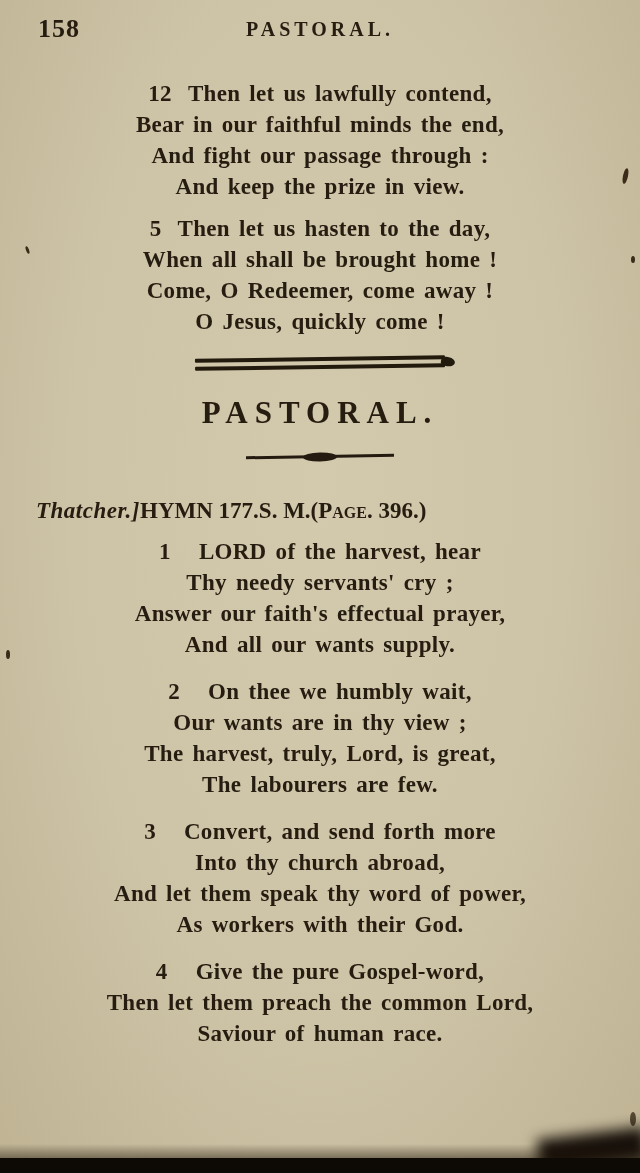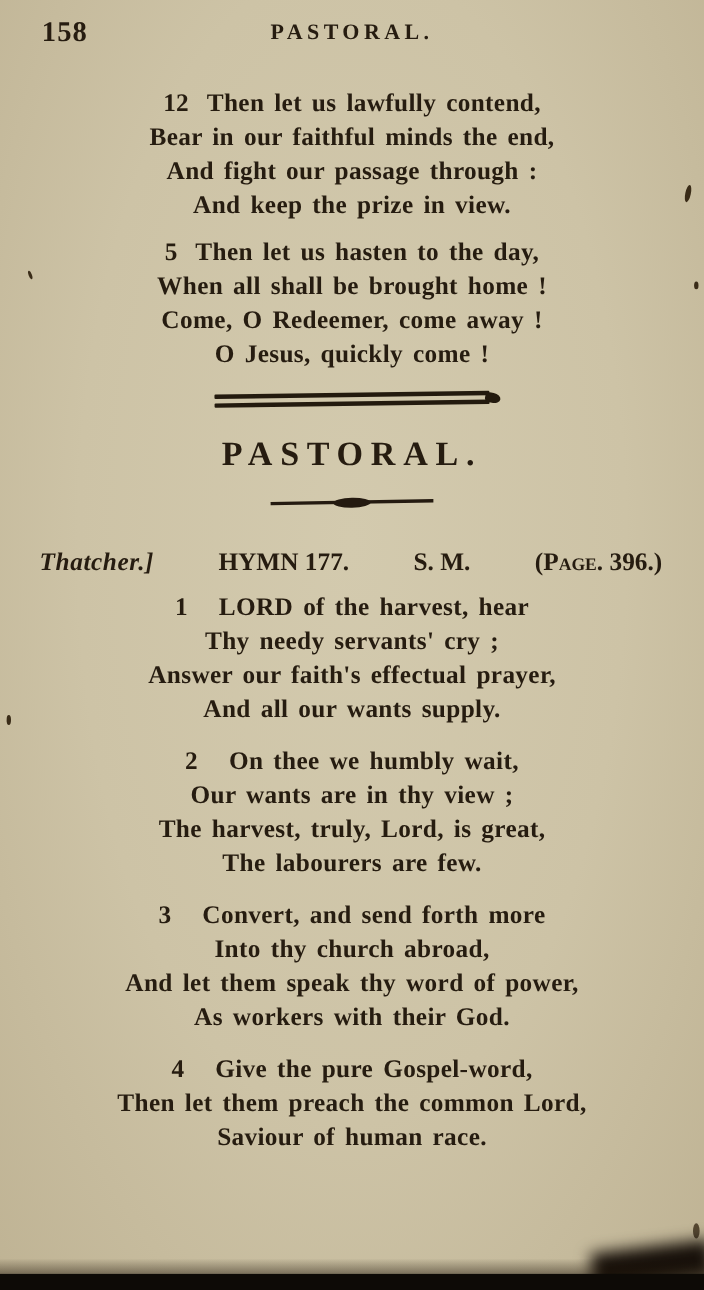--- a/index.html
+++ b/index.html
@@ -69,21 +69,21 @@
   }
   .ornament::before {
     content:""; position:absolute; left:50%; top:50%;
     width:34px; height:9px; background:#241a10;
     border-radius:50%;
     transform:translate(-50%,-50%);
   }
   
   .hymn-header {
     margin-top:40px;
-    display:flex; align-items:baseline; justify-content:space-between;
+    display:flex; align-items:baseline; justify-content:flex-start;
     font-size:23px; font-weight:700;
     padding-right:2px;
   }
   .attr { font-style:italic; font-weight:700; letter-spacing:0.5px; }
   .page-ref { font-variant-caps:small-caps;font-family:Liberation Serif, serif; }
   
   .bottom-band {
     position:absolute; left:0; right:0; bottom:0; height:15px;
     background:#0d0a06;
   }

